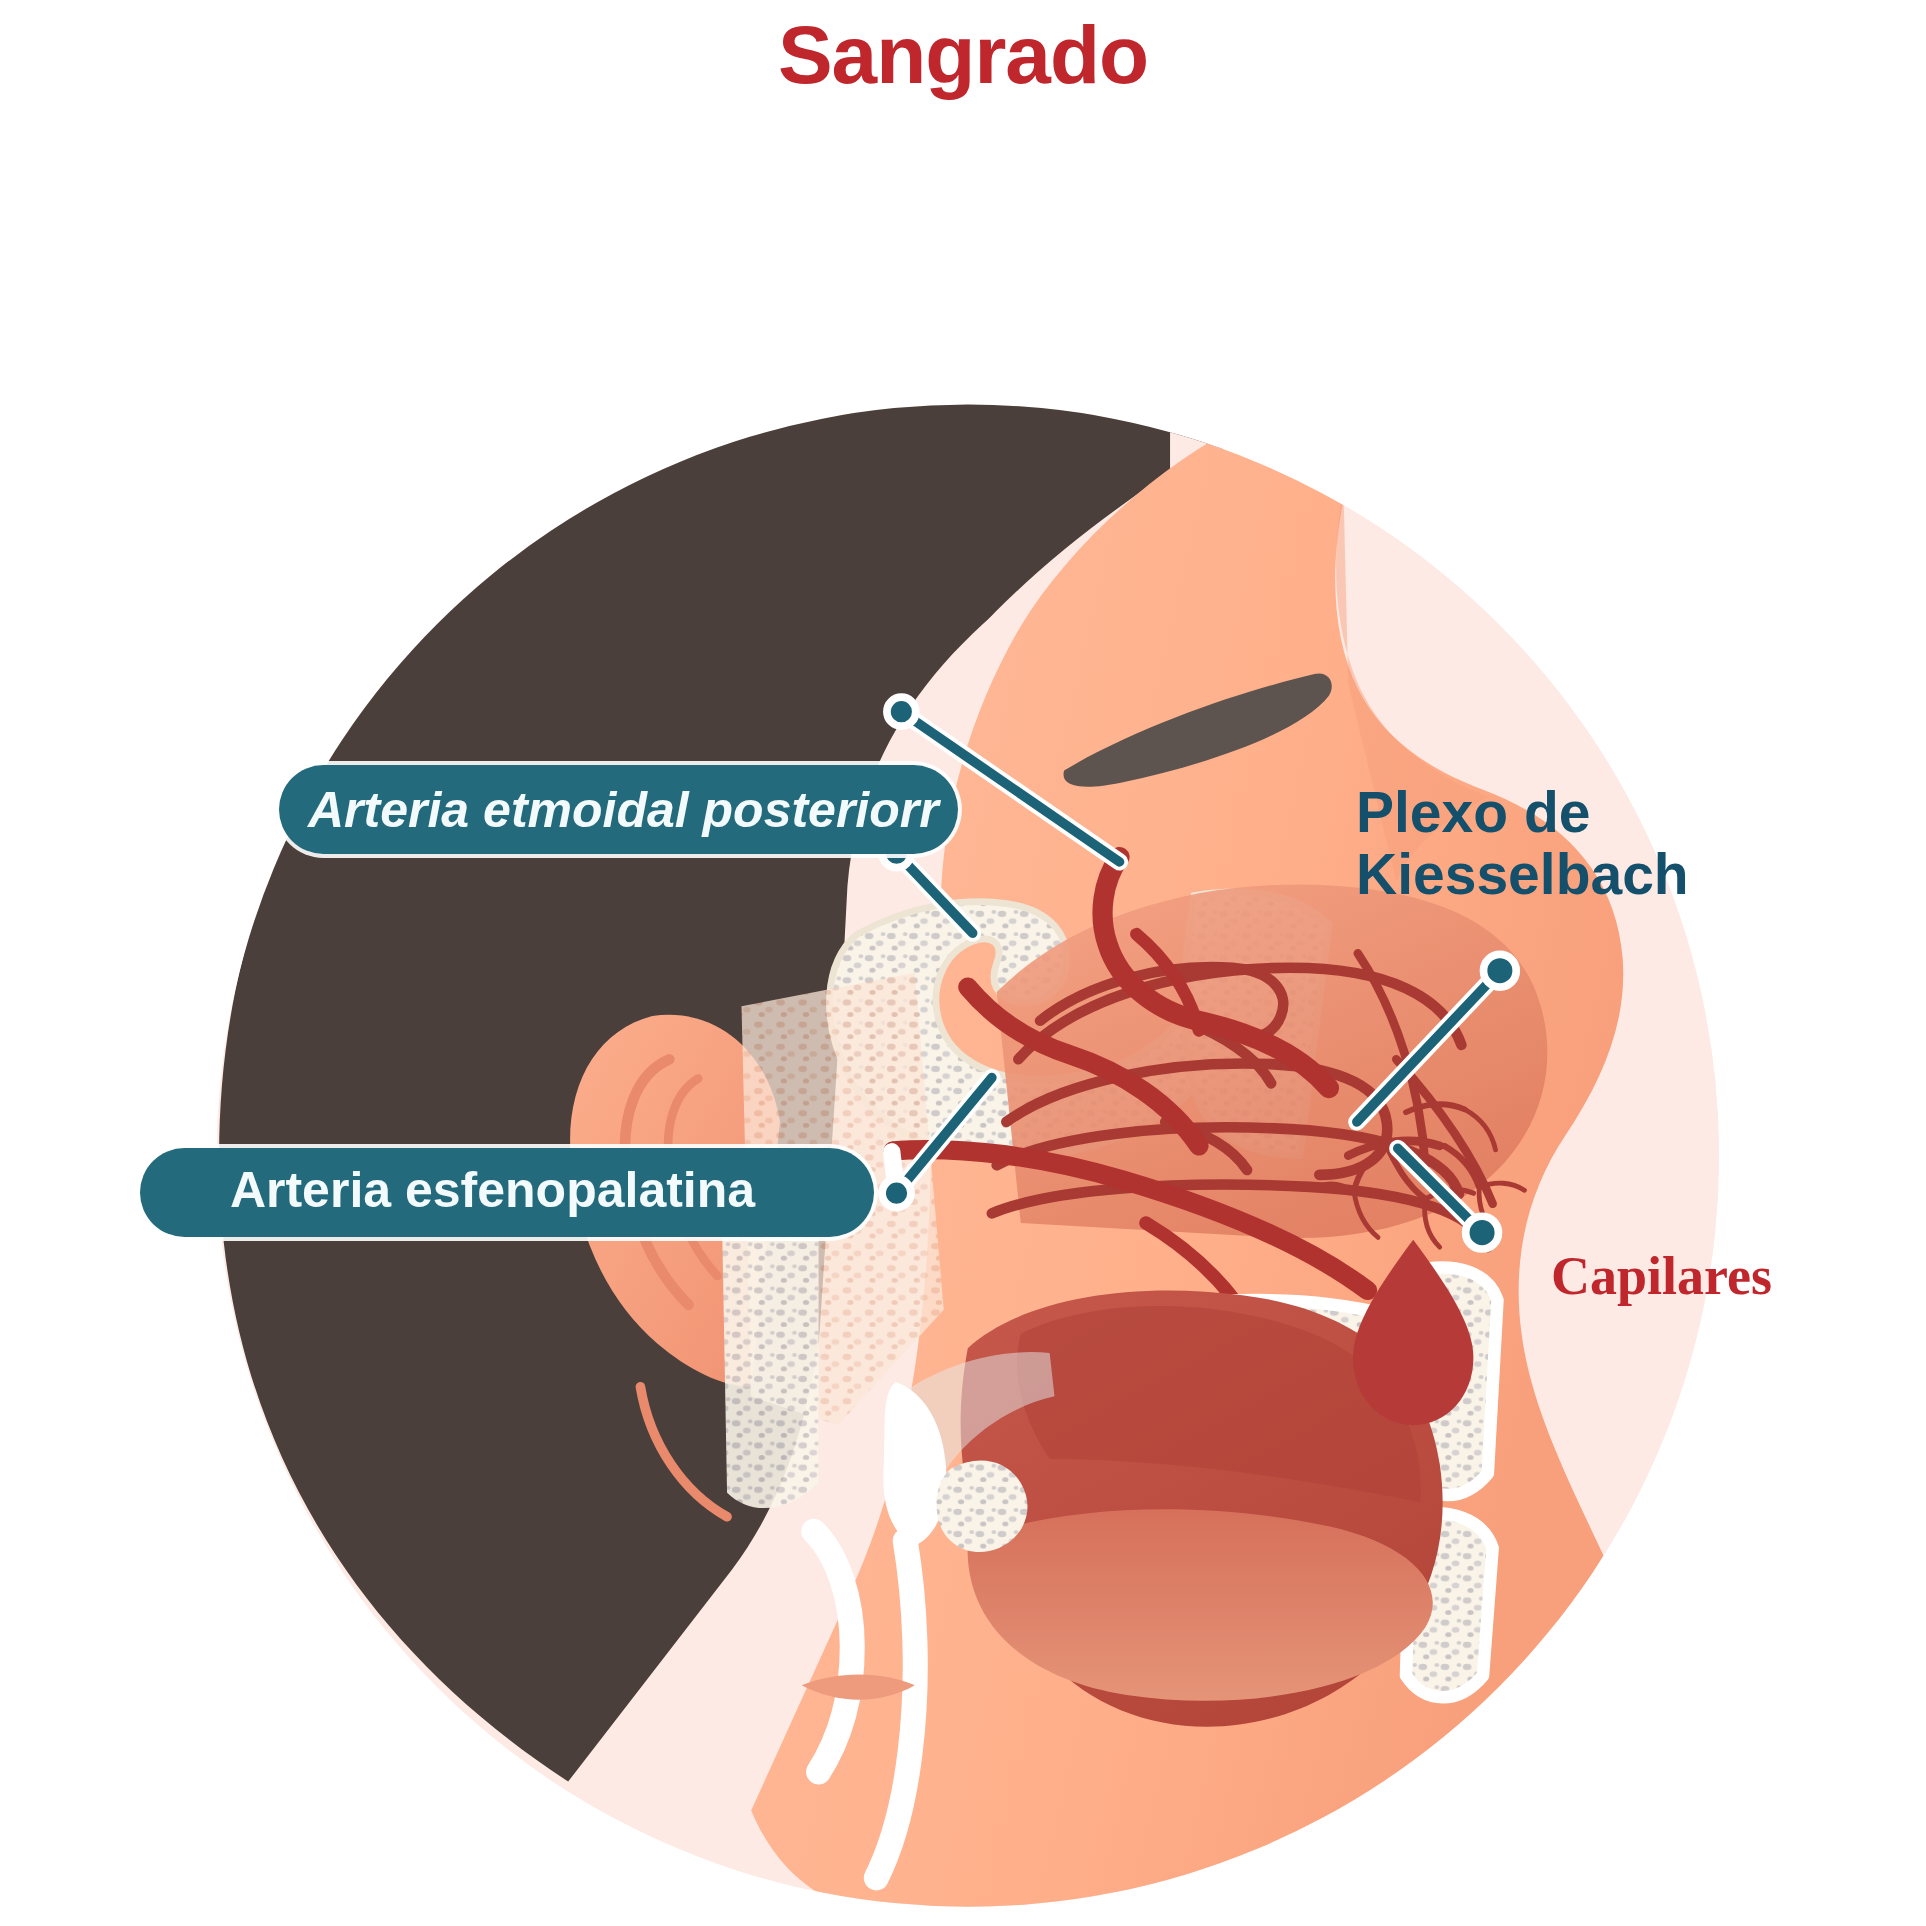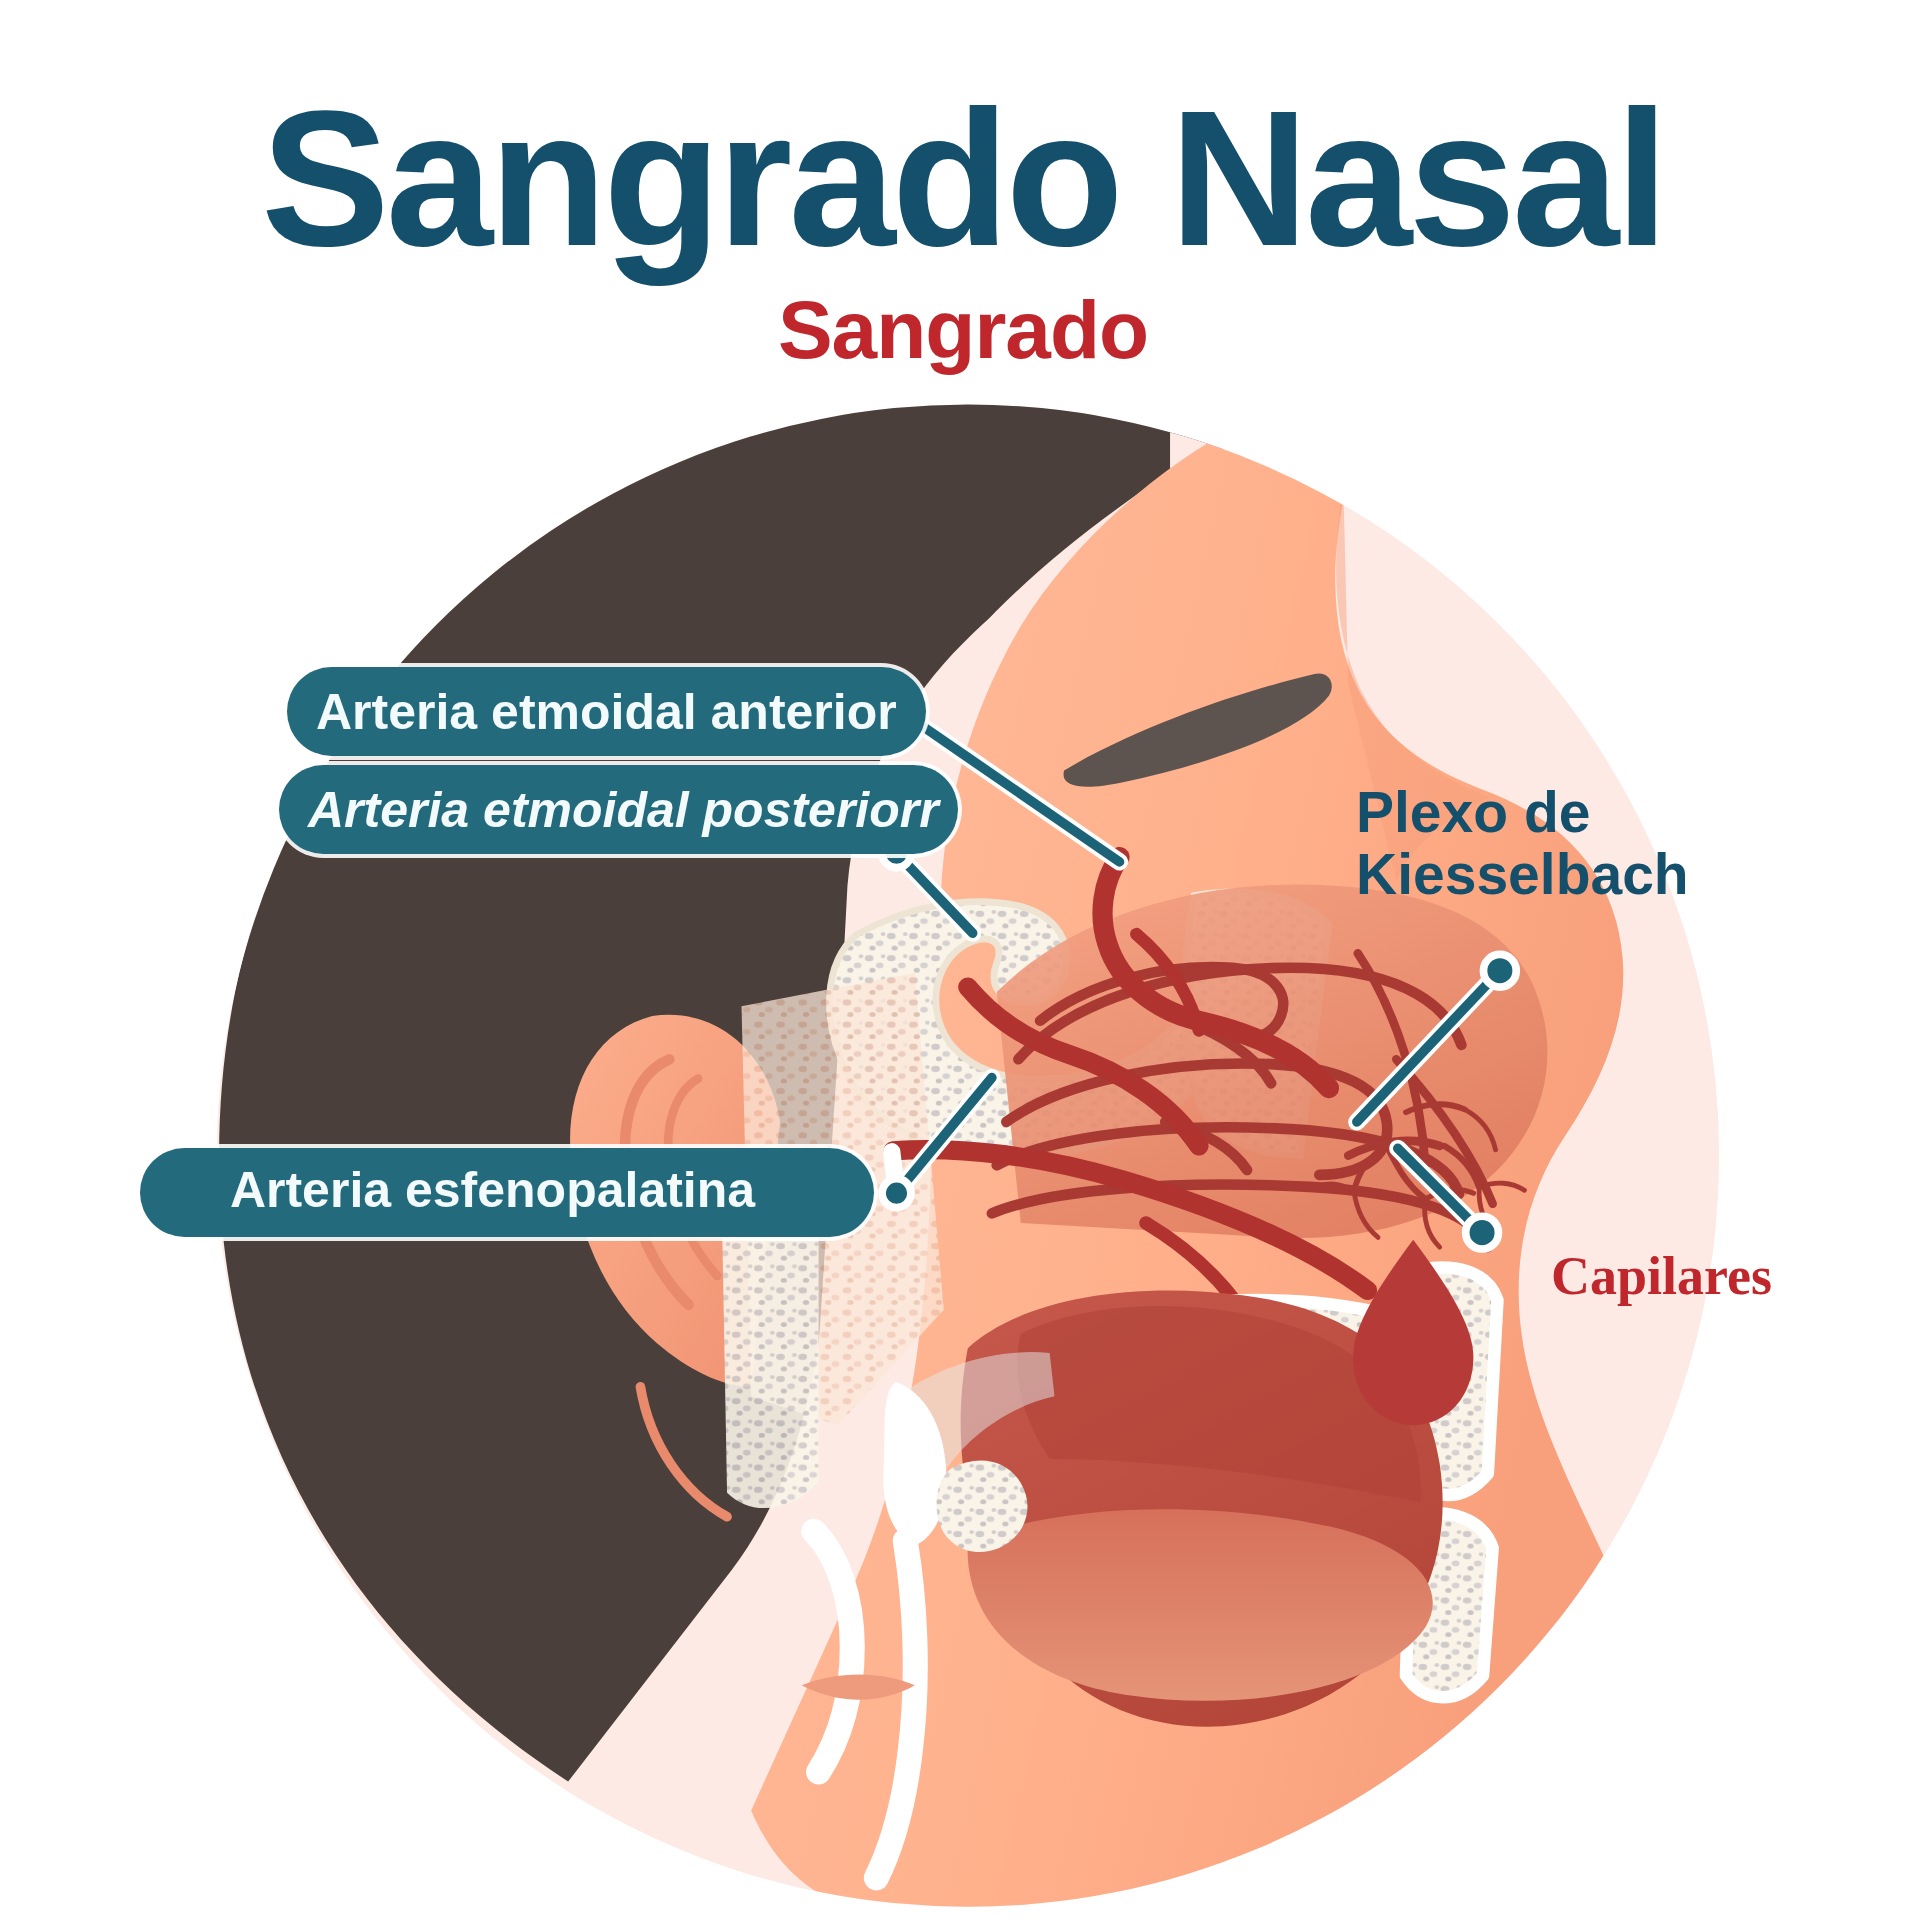--- a/index.html
+++ b/index.html
@@ -32,21 +32,20 @@
   .plain-label{position:absolute;font-weight:bold;line-height:1.08;}
   #label-kiesselbach{left:1356px;top:782px;font-size:57px;color:#14506B;text-align:left;}
   #label-capilares{left:1488px;top:1247px;font-size:54px;color:#C0272D;text-align:center;width:347px;font-family:Liberation Serif, serif;}
 </style>
 </head>
 <body>
 
 <div id="stage">
 
   <div id="header">
-    <div id="title">Sangrado Nasal</div>
     <div id="subtitle">Sangrado</div>
   </div>
 
   <svg id="art" viewBox="0 0 4000 4000">
     <defs>
       <clipPath id="circleClip">
         <circle cx="2010" cy="2400" r="1560"></circle>
       </clipPath>
       <clipPath id="faceClip">
         <path d="M1580 860 L1580 3960 L3570 3960 L3570 860 Z"></path>
@@ -314,23 +313,20 @@
       </g>
 
       <g>
         <line x1="3078" y1="2560" x2="2903" y2="2385" stroke="#FFFFFF" stroke-width="36" stroke-linecap="round"></line>
         <line x1="3078" y1="2560" x2="2903" y2="2385" stroke="#1D6378" stroke-width="20" stroke-linecap="round"></line>
         <circle cx="3078" cy="2560" r="34" fill="#1D6378" stroke="#FFFFFF" stroke-width="16"></circle>
       </g>
     </g>
   </svg>
 
-  <div class="badge" id="badge-anterior">
-    <span>Arteria etmoidal anterior</span>
-  </div>
 
   <div class="badge" id="badge-posterior">
     <span>Arteria etmoidal posteriorr</span>
   </div>
 
   <div class="badge" id="badge-esfeno">
     <span>Arteria esfenopalatina</span>
   </div>
 
   <div class="plain-label" id="label-kiesselbach">

